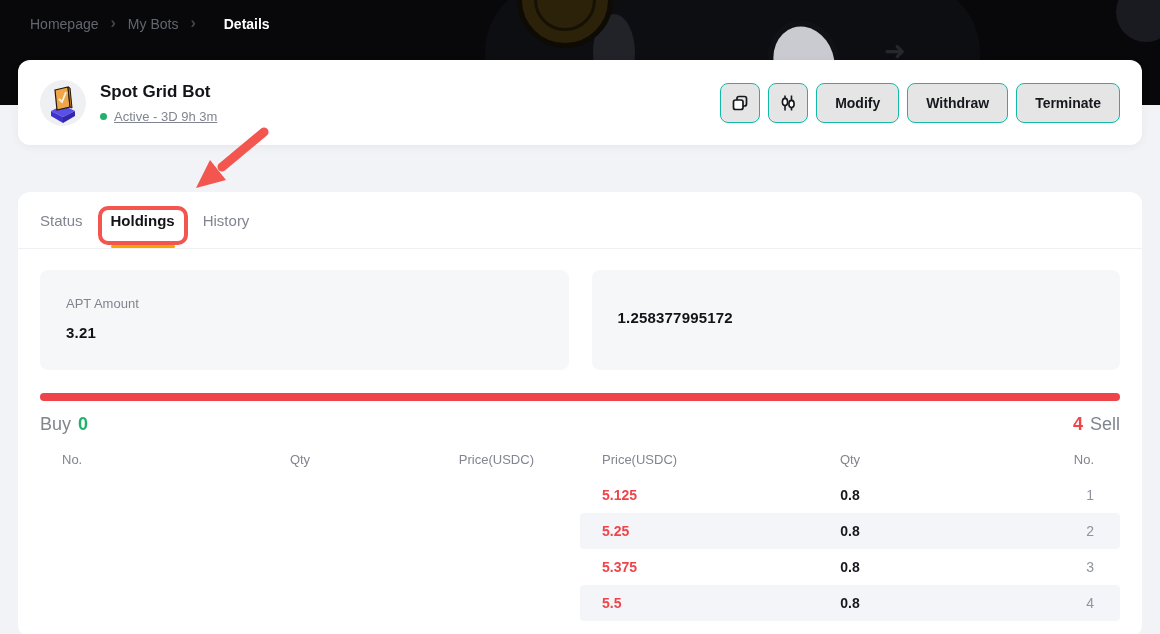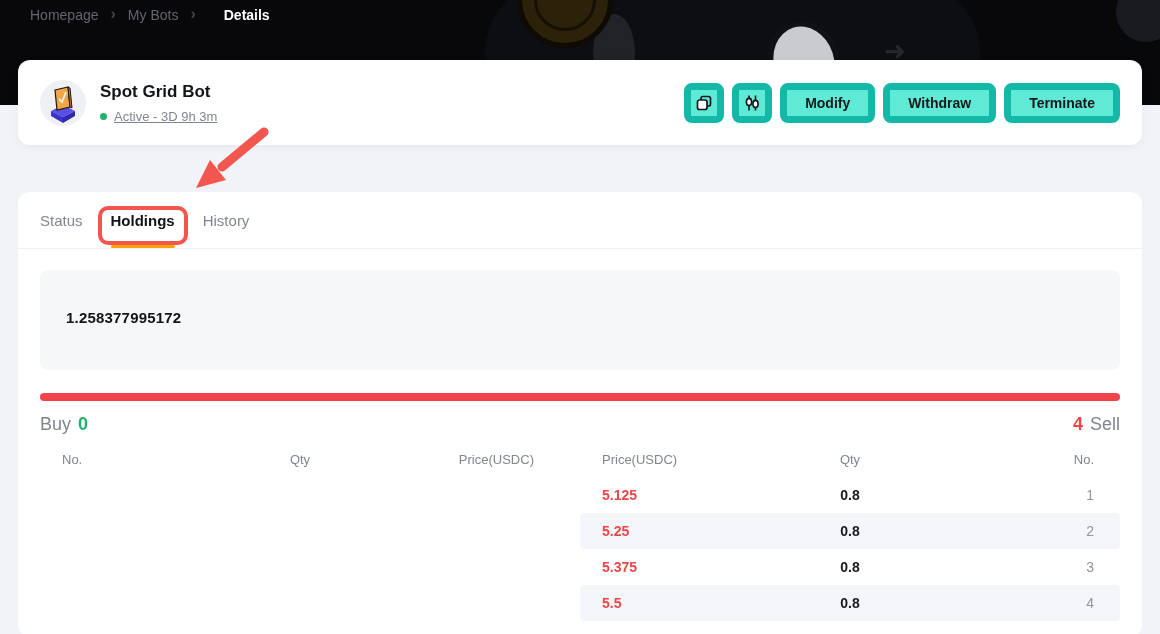--- a/index.html
+++ b/index.html
@@ -15,38 +15,38 @@
   .ill { position:absolute; }
   .ill-coin { left:517px; top:-48px; width:96px; height:96px; border-radius:50%; background:#2c2209; border:5px solid #0e0b04; }
   .ill-coin-inner { position:absolute; left:12px; top:12px; width:62px; height:62px; border-radius:50%; border:3px solid #171105; }
   .ill-head { left:485px; top:-18px; width:495px; height:165px; border-radius:70px; background:#0d0e12; }
   .ill-eye1 { left:593px; top:14px; width:42px; height:78px; border-radius:50%; background:#212329; }
   .ill-eye2 { left:773px; top:28px; width:40px; height:70px; border-radius:50%; background:#212329; }
   .ill-hand { left:768px; top:20px; width:72px; height:84px; border-radius:50%; background:#c9cbd1; border:6px solid #101114; transform:rotate(-18deg); }
   .ill-arrow { left:884px; top:36px; color:#26272c; font-size:26px; font-weight:bold; }
   .ill-corner { left:1116px; top:-18px; width:60px; height:60px; border-radius:50%; background:#1a1b20; }
   
-  .breadcrumb { position:absolute; left:30px; top:6px; display:flex; align-items:center; gap:12px; font-size:14px; z-index:2; }
+  .breadcrumb { position:absolute; left:30px; top:15px; display:flex; align-items:center; gap:12px; font-size:14px; z-index:2; }
   .crumb { color:#63666e; cursor:pointer; }
   .crumb-sep { color:#43454c; font-size:16px; font-weight:bold; transform:translateY(-1px); }
   .crumb-current { color:#ffffff; font-weight:700;padding-left:16px; }
   
   .header-card {
     position:absolute; left:18px; top:60px; width:1124px; height:85px;
     background:#ffffff; border-radius:12px; box-shadow:0 2px 10px rgba(20,24,40,.05);
     display:flex; align-items:center; padding:15px 22px; z-index:3;
   }
   .bot-avatar { width:46px; height:46px; border-radius:50%; background:#eef0f3; flex:0 0 auto; display:flex; align-items:center; justify-content:center; }
   .bot-id { margin-left:14px; }
   .bot-title { font-size:17px; font-weight:700; color:#121418; }
   .bot-status { margin-top:7px; display:flex; align-items:center; gap:7px; font-size:13px; color:#81858f;text-decoration:underline; }
   .status-dot { width:7px; height:7px; border-radius:50%; background:#20b26c; }
   .header-actions { margin-left:auto; display:flex; gap:8px; }
   .icon-btn, .text-btn {
-    height:40px; background:#5eead4; border:7px solid #14b8a6; border-radius:8px;
+    height:40px; background:#e5e5e5; border:1px solid #14b8a6; border-radius:8px;
     display:flex; align-items:center; justify-content:center; cursor:pointer;
   }
   .icon-btn { width:40px; }
   .text-btn { padding:0 18px; font-size:14px; font-weight:700; color:#16181d; }
   
   .main-card {
     position:absolute; left:18px; top:175px; width:1124px; height:445px;
     background:#ffffff; border-radius:12px; z-index:3;margin-top:17px;
   }
   .tabs { height:57px; display:flex; align-items:stretch; padding-left:22px; gap:28px; border-bottom:1px solid #eef0f3; }
@@ -150,20 +150,24 @@
       <span>Holdings</span>
       <span class="tab-underline"></span>
       <span class="anno-box"></span>
     </div>
     <div class="tab">History</div>
   </div>
 
   <div class="content">
     <div class="amount-cards">
       <div class="amount-card">
+        <div class="amount-label">APT Amount</div>
+        <div class="amount-value">3.21</div>
+      </div>
+      <div class="amount-card">
         <div class="amount-value">1.258377995172</div>
       </div>
     </div>
 
     <div class="progress-bar"></div>
 
     <div class="buysell-row">
       <div class="bs-left">
         <span class="bs-label">Buy</span>
         <span class="buy-count">0</span>

